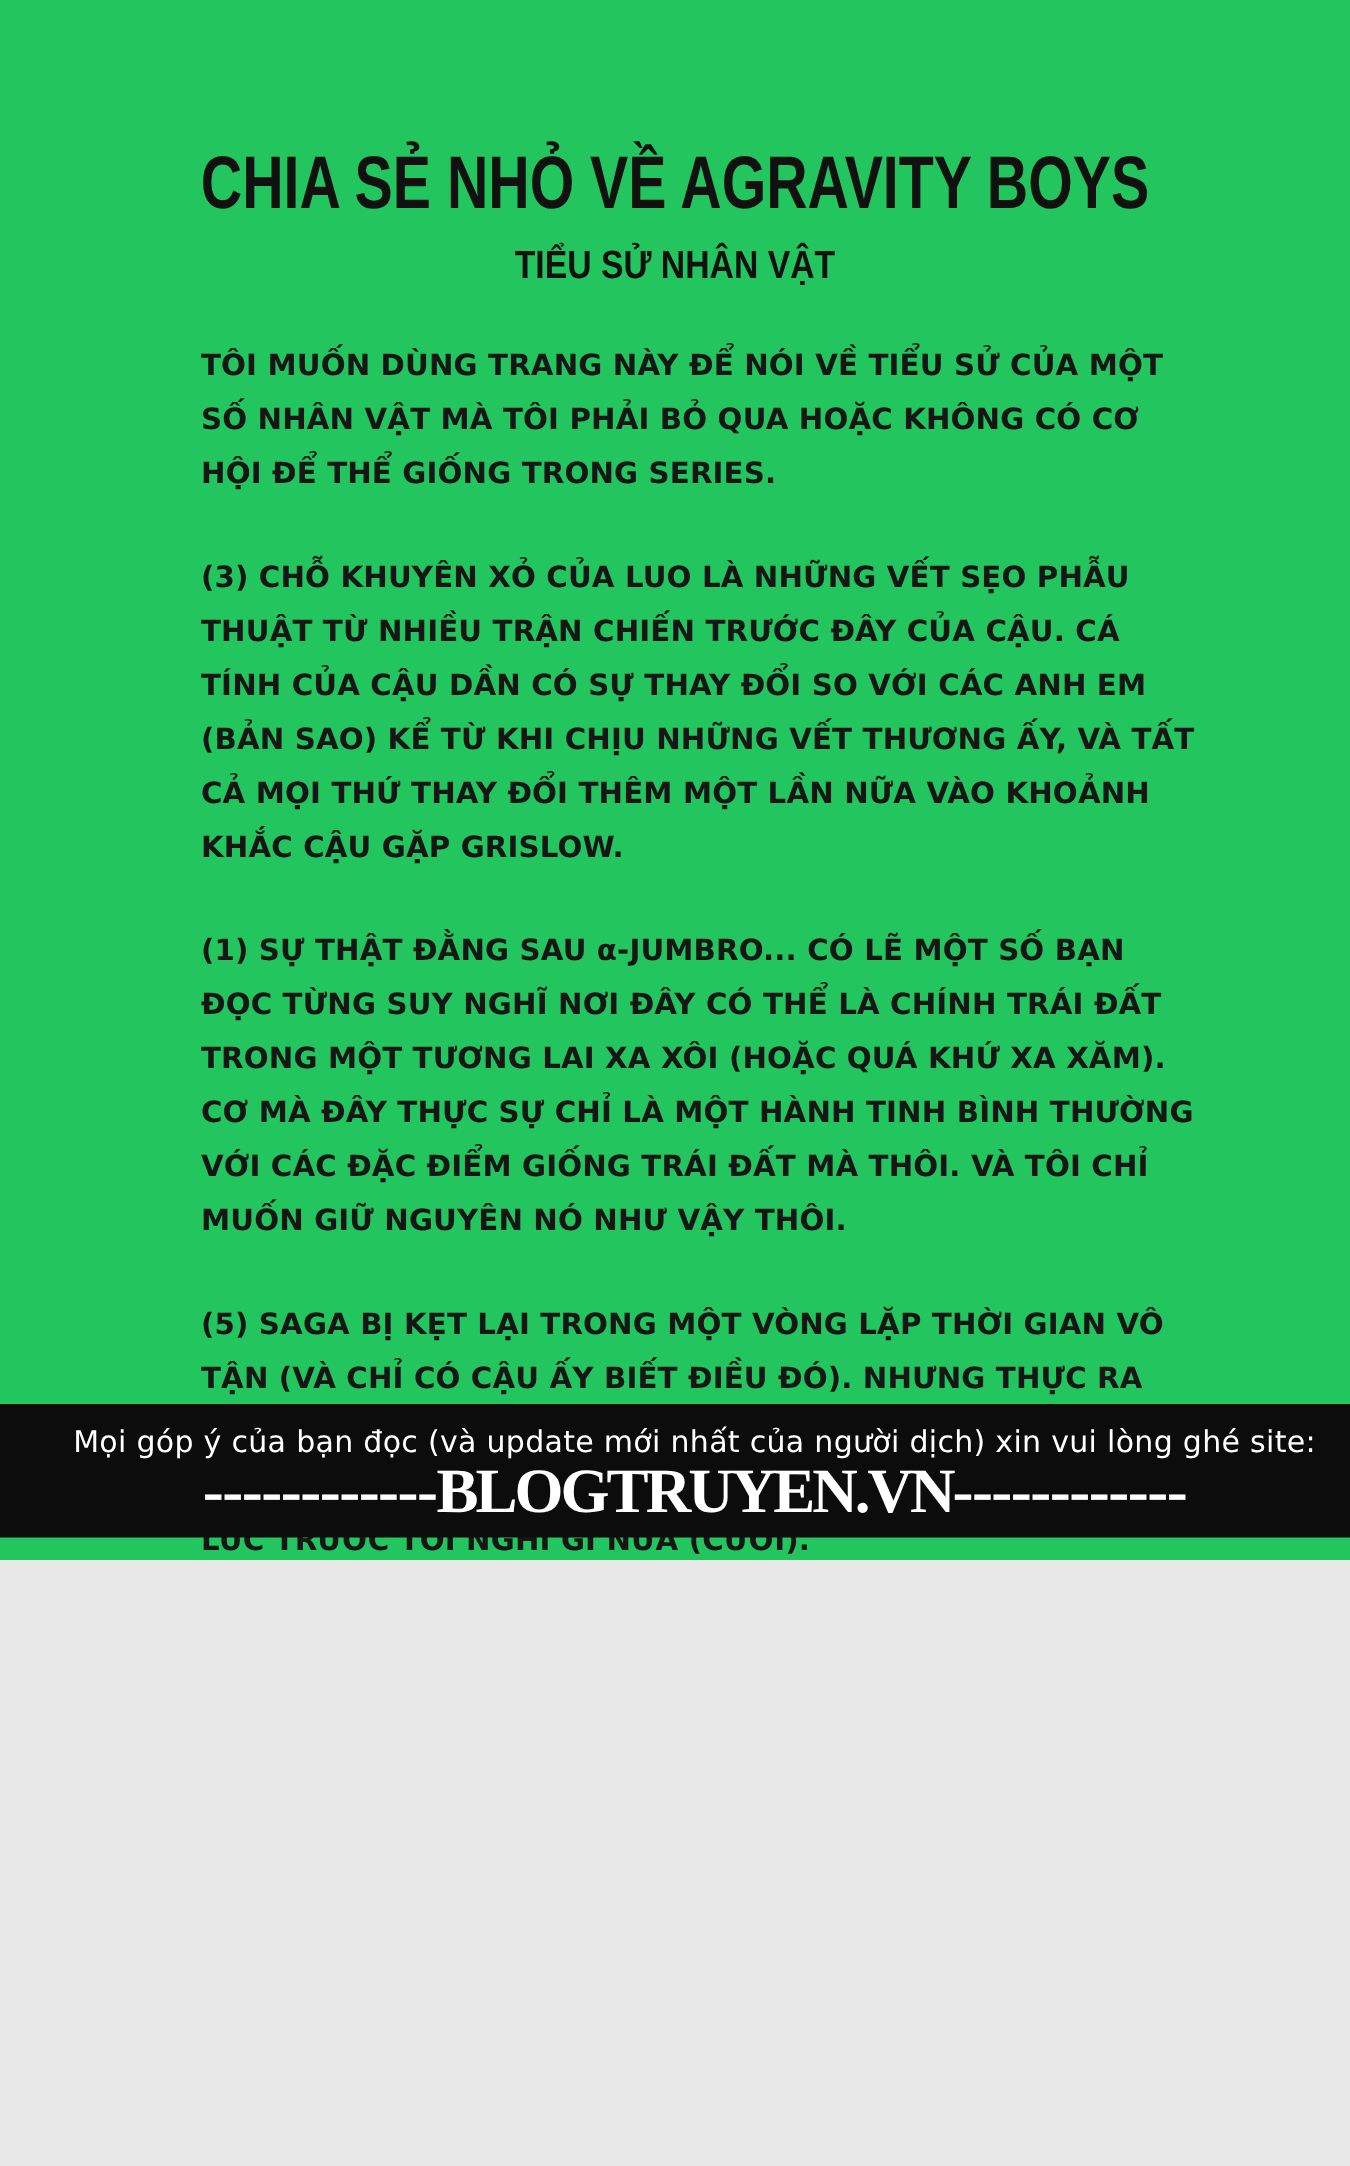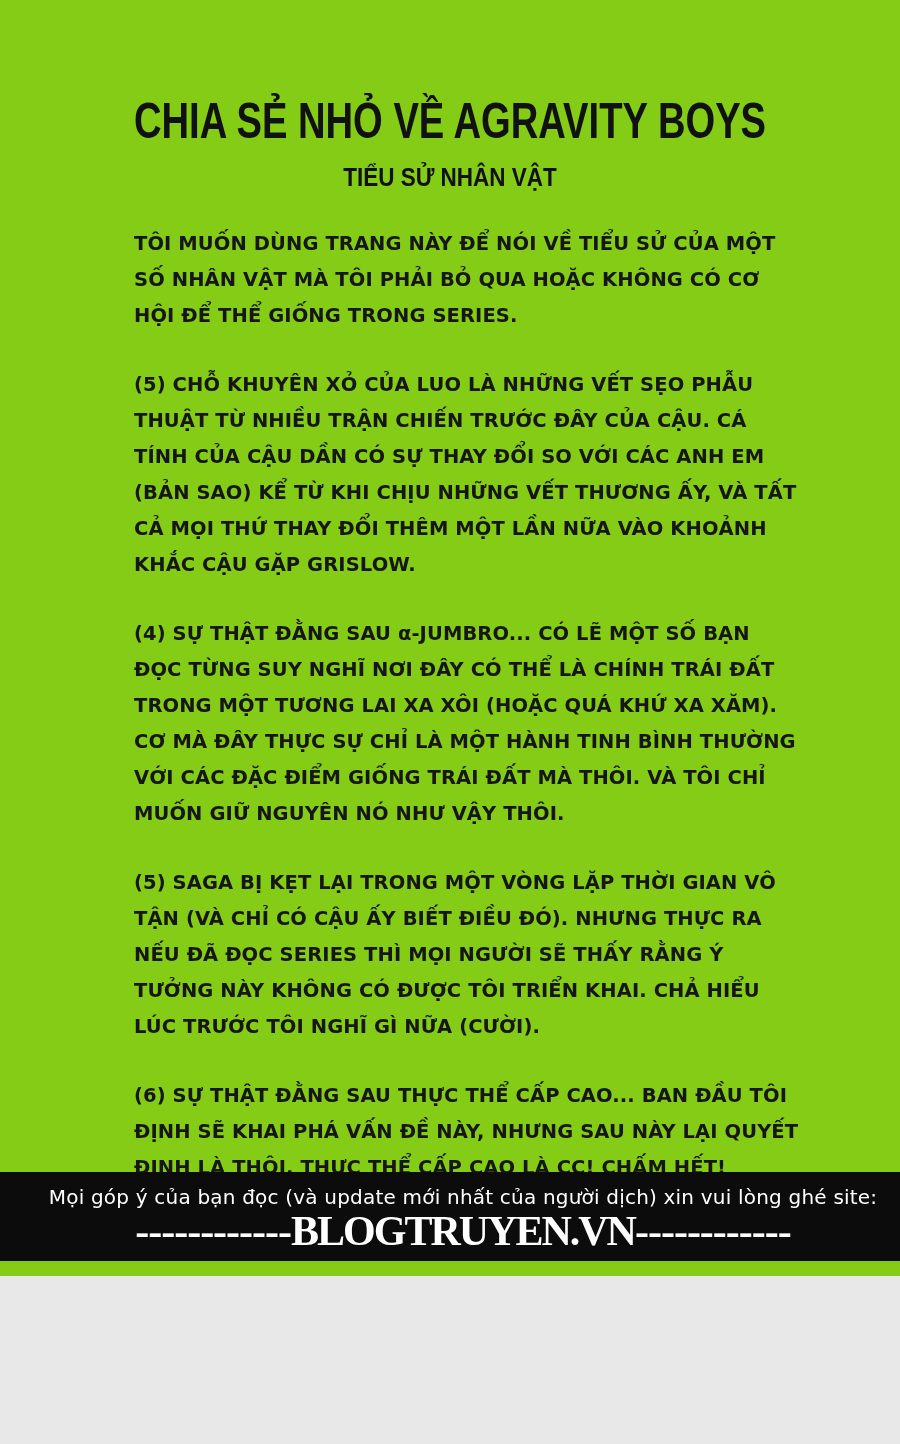--- a/index.html
+++ b/index.html
@@ -1,19 +1,19 @@
 <!DOCTYPE html>
 <html><head>
 <meta charset="utf-8">
 <style>
   html,body{margin:0;padding:0;background:#e8e8e8;}
   .page{
     position:relative;
-    width:900px;height:1276px;
-    background:#84cc16;
+    width:900px;height:1040px;
+    background:#22c55e;
     margin:0 auto;
     overflow:hidden;
     font-family:"DejaVu Sans", sans-serif;
     color:#161616;
   }
   .header{padding-top:92px;text-align:center;}
   .title{
     font-family:"Liberation Sans", sans-serif;
     font-weight:bold;
     font-size:46px;
@@ -100,22 +100,22 @@
 
 <div class="page">
 
   <div class="header">
     <div class="title">CHIA SẺ NHỎ VỀ AGRAVITY BOYS</div>
     <div class="subtitle">TIỂU SỬ NHÂN VẬT</div>
   </div>
 
   <div class="content">
     <p>TÔI MUỐN DÙNG TRANG NÀY ĐỂ NÓI VỀ TIỂU SỬ CỦA MỘT SỐ NHÂN VẬT MÀ TÔI PHẢI BỎ QUA HOẶC KHÔNG CÓ CƠ HỘI ĐỂ THỂ GIỐNG TRONG SERIES.</p>
-    <p>(5) CHỖ KHUYÊN XỎ CỦA LUO LÀ NHỮNG VẾT SẸO PHẪU THUẬT TỪ NHIỀU TRẬN CHIẾN TRƯỚC ĐÂY CỦA CẬU. CÁ TÍNH CỦA CẬU DẦN CÓ SỰ THAY ĐỔI SO VỚI CÁC ANH EM (BẢN SAO) KỂ TỪ KHI CHỊU NHỮNG VẾT THƯƠNG ẤY, VÀ TẤT CẢ MỌI THỨ THAY ĐỔI THÊM MỘT LẦN NỮA VÀO KHOẢNH KHẮC CẬU GẶP GRISLOW.</p>
-    <p>(4) SỰ THẬT ĐẰNG SAU α-JUMBRO... CÓ LẼ MỘT SỐ BẠN ĐỌC TỪNG SUY NGHĨ NƠI ĐÂY CÓ THỂ LÀ CHÍNH TRÁI ĐẤT TRONG MỘT TƯƠNG LAI XA XÔI (HOẶC QUÁ KHỨ XA XĂM). CƠ MÀ ĐÂY THỰC SỰ CHỈ LÀ MỘT HÀNH TINH BÌNH THƯỜNG VỚI CÁC ĐẶC ĐIỂM GIỐNG TRÁI ĐẤT MÀ THÔI. VÀ TÔI CHỈ MUỐN GIỮ NGUYÊN NÓ NHƯ VẬY THÔI.</p>
+    <p>(3) CHỖ KHUYÊN XỎ CỦA LUO LÀ NHỮNG VẾT SẸO PHẪU THUẬT TỪ NHIỀU TRẬN CHIẾN TRƯỚC ĐÂY CỦA CẬU. CÁ TÍNH CỦA CẬU DẦN CÓ SỰ THAY ĐỔI SO VỚI CÁC ANH EM (BẢN SAO) KỂ TỪ KHI CHỊU NHỮNG VẾT THƯƠNG ẤY, VÀ TẤT CẢ MỌI THỨ THAY ĐỔI THÊM MỘT LẦN NỮA VÀO KHOẢNH KHẮC CẬU GẶP GRISLOW.</p>
+    <p>(1) SỰ THẬT ĐẰNG SAU α-JUMBRO... CÓ LẼ MỘT SỐ BẠN ĐỌC TỪNG SUY NGHĨ NƠI ĐÂY CÓ THỂ LÀ CHÍNH TRÁI ĐẤT TRONG MỘT TƯƠNG LAI XA XÔI (HOẶC QUÁ KHỨ XA XĂM). CƠ MÀ ĐÂY THỰC SỰ CHỈ LÀ MỘT HÀNH TINH BÌNH THƯỜNG VỚI CÁC ĐẶC ĐIỂM GIỐNG TRÁI ĐẤT MÀ THÔI. VÀ TÔI CHỈ MUỐN GIỮ NGUYÊN NÓ NHƯ VẬY THÔI.</p>
     <p>(5) SAGA BỊ KẸT LẠI TRONG MỘT VÒNG LẶP THỜI GIAN VÔ TẬN (VÀ CHỈ CÓ CẬU ẤY BIẾT ĐIỀU ĐÓ). NHƯNG THỰC RA NẾU ĐÃ ĐỌC SERIES THÌ MỌI NGƯỜI SẼ THẤY RẰNG Ý TƯỞNG NÀY KHÔNG CÓ ĐƯỢC TÔI TRIỂN KHAI. CHẢ HIỂU LÚC TRƯỚC TÔI NGHĨ GÌ NỮA (CƯỜI).</p>
     <p>(6) SỰ THẬT ĐẰNG SAU THỰC THỂ CẤP CAO... BAN ĐẦU TÔI ĐỊNH SẼ KHAI PHÁ VẤN ĐỀ NÀY, NHƯNG SAU NÀY LẠI QUYẾT ĐỊNH LÀ THÔI. THỰC THỂ CẤP CAO LÀ CC! CHẤM HẾT!</p>
   </div>
 
   <div class="watermark">
     <div class="watermark-inner">TWANIISAMA</div>
   </div>
 
   <div class="note">*NOTE: CC LÀ VIẾT TẮT CỦA CẤP CAO, KHÔNG TRIỂN TỪ BẬY...</div>
 

